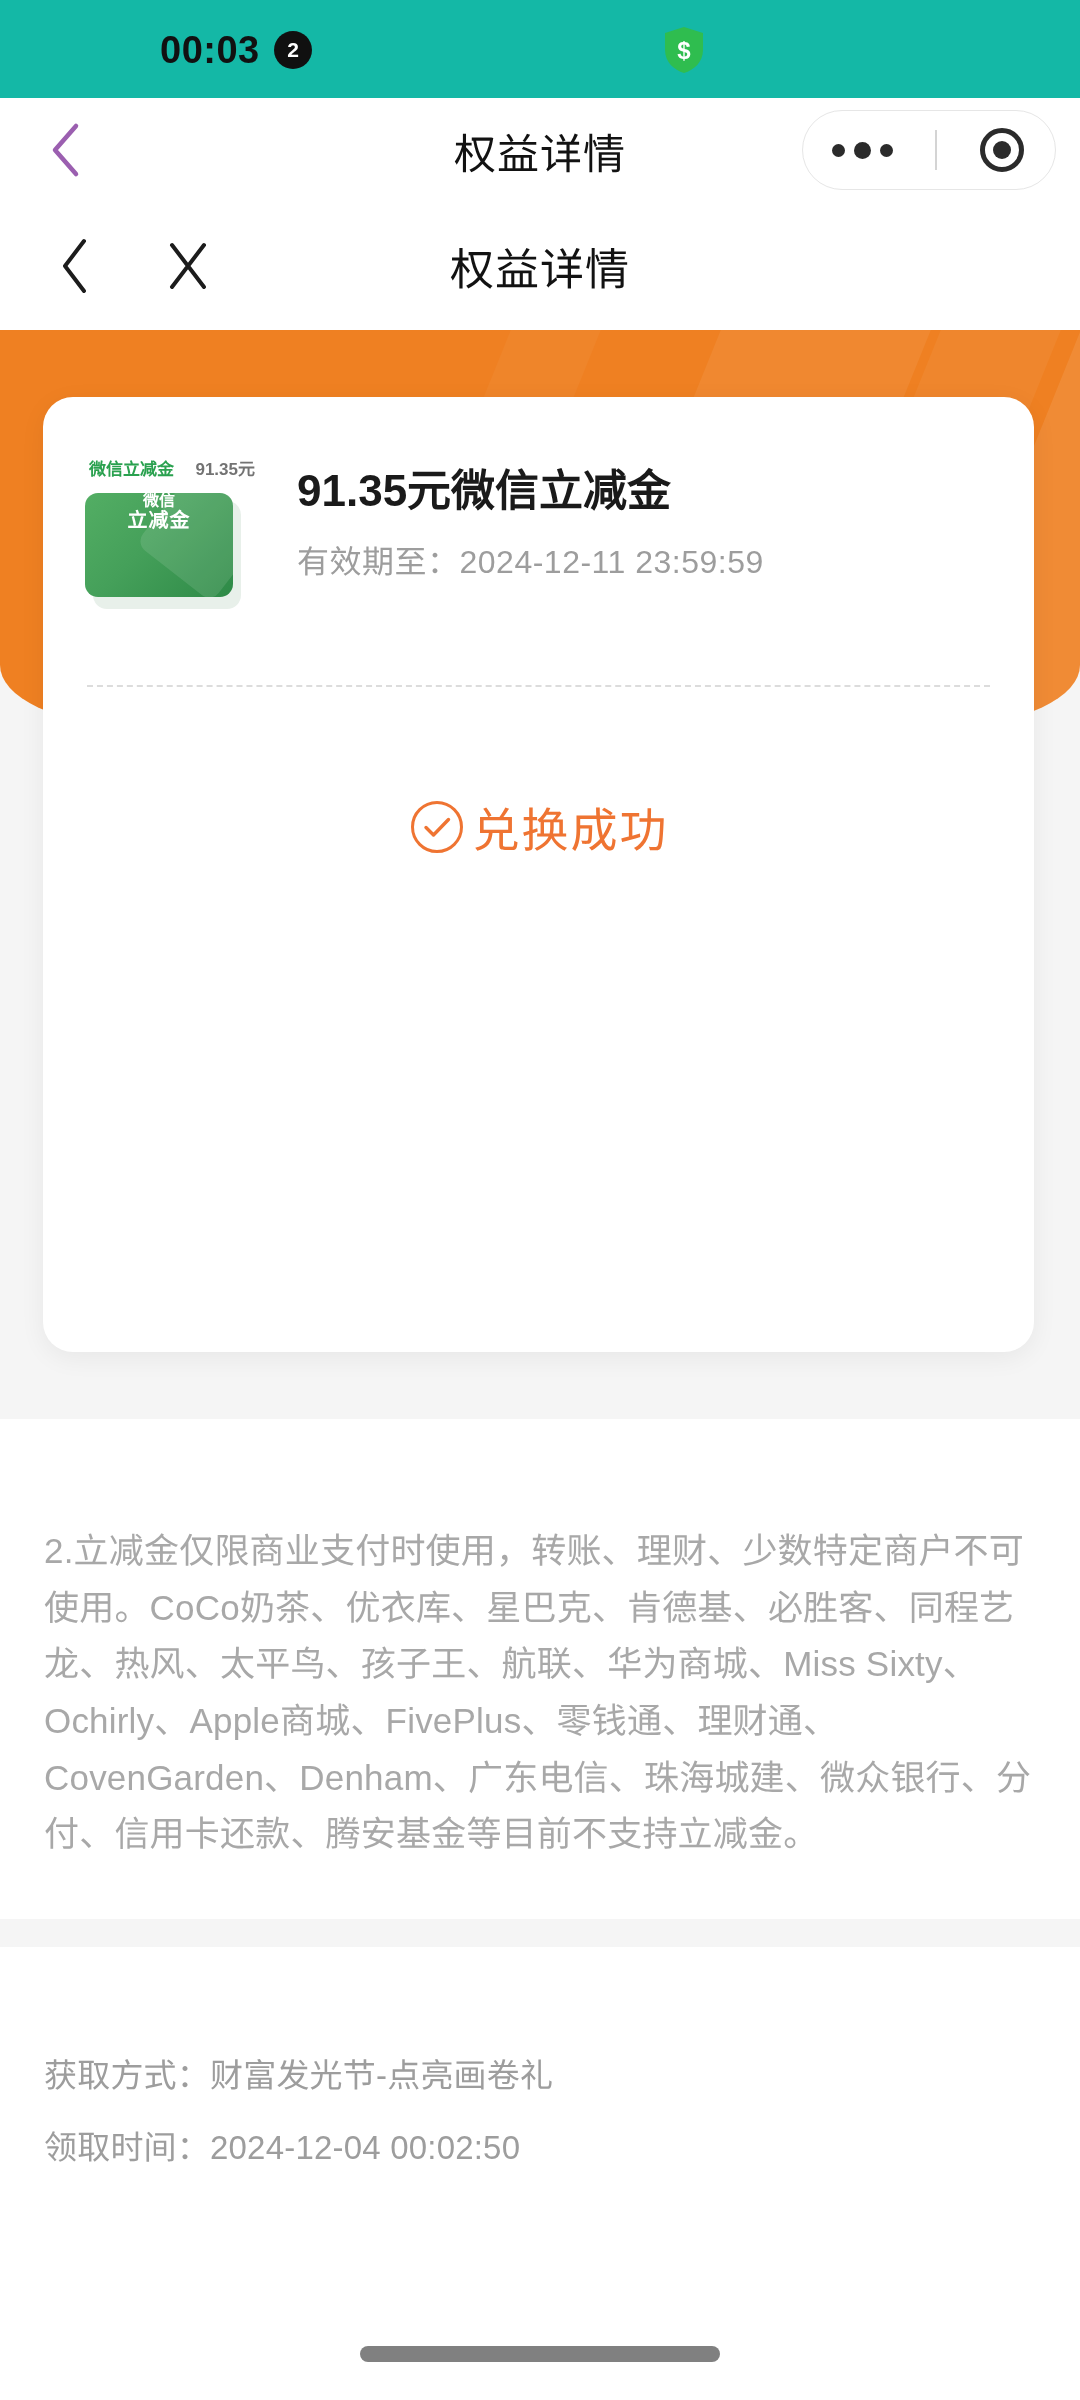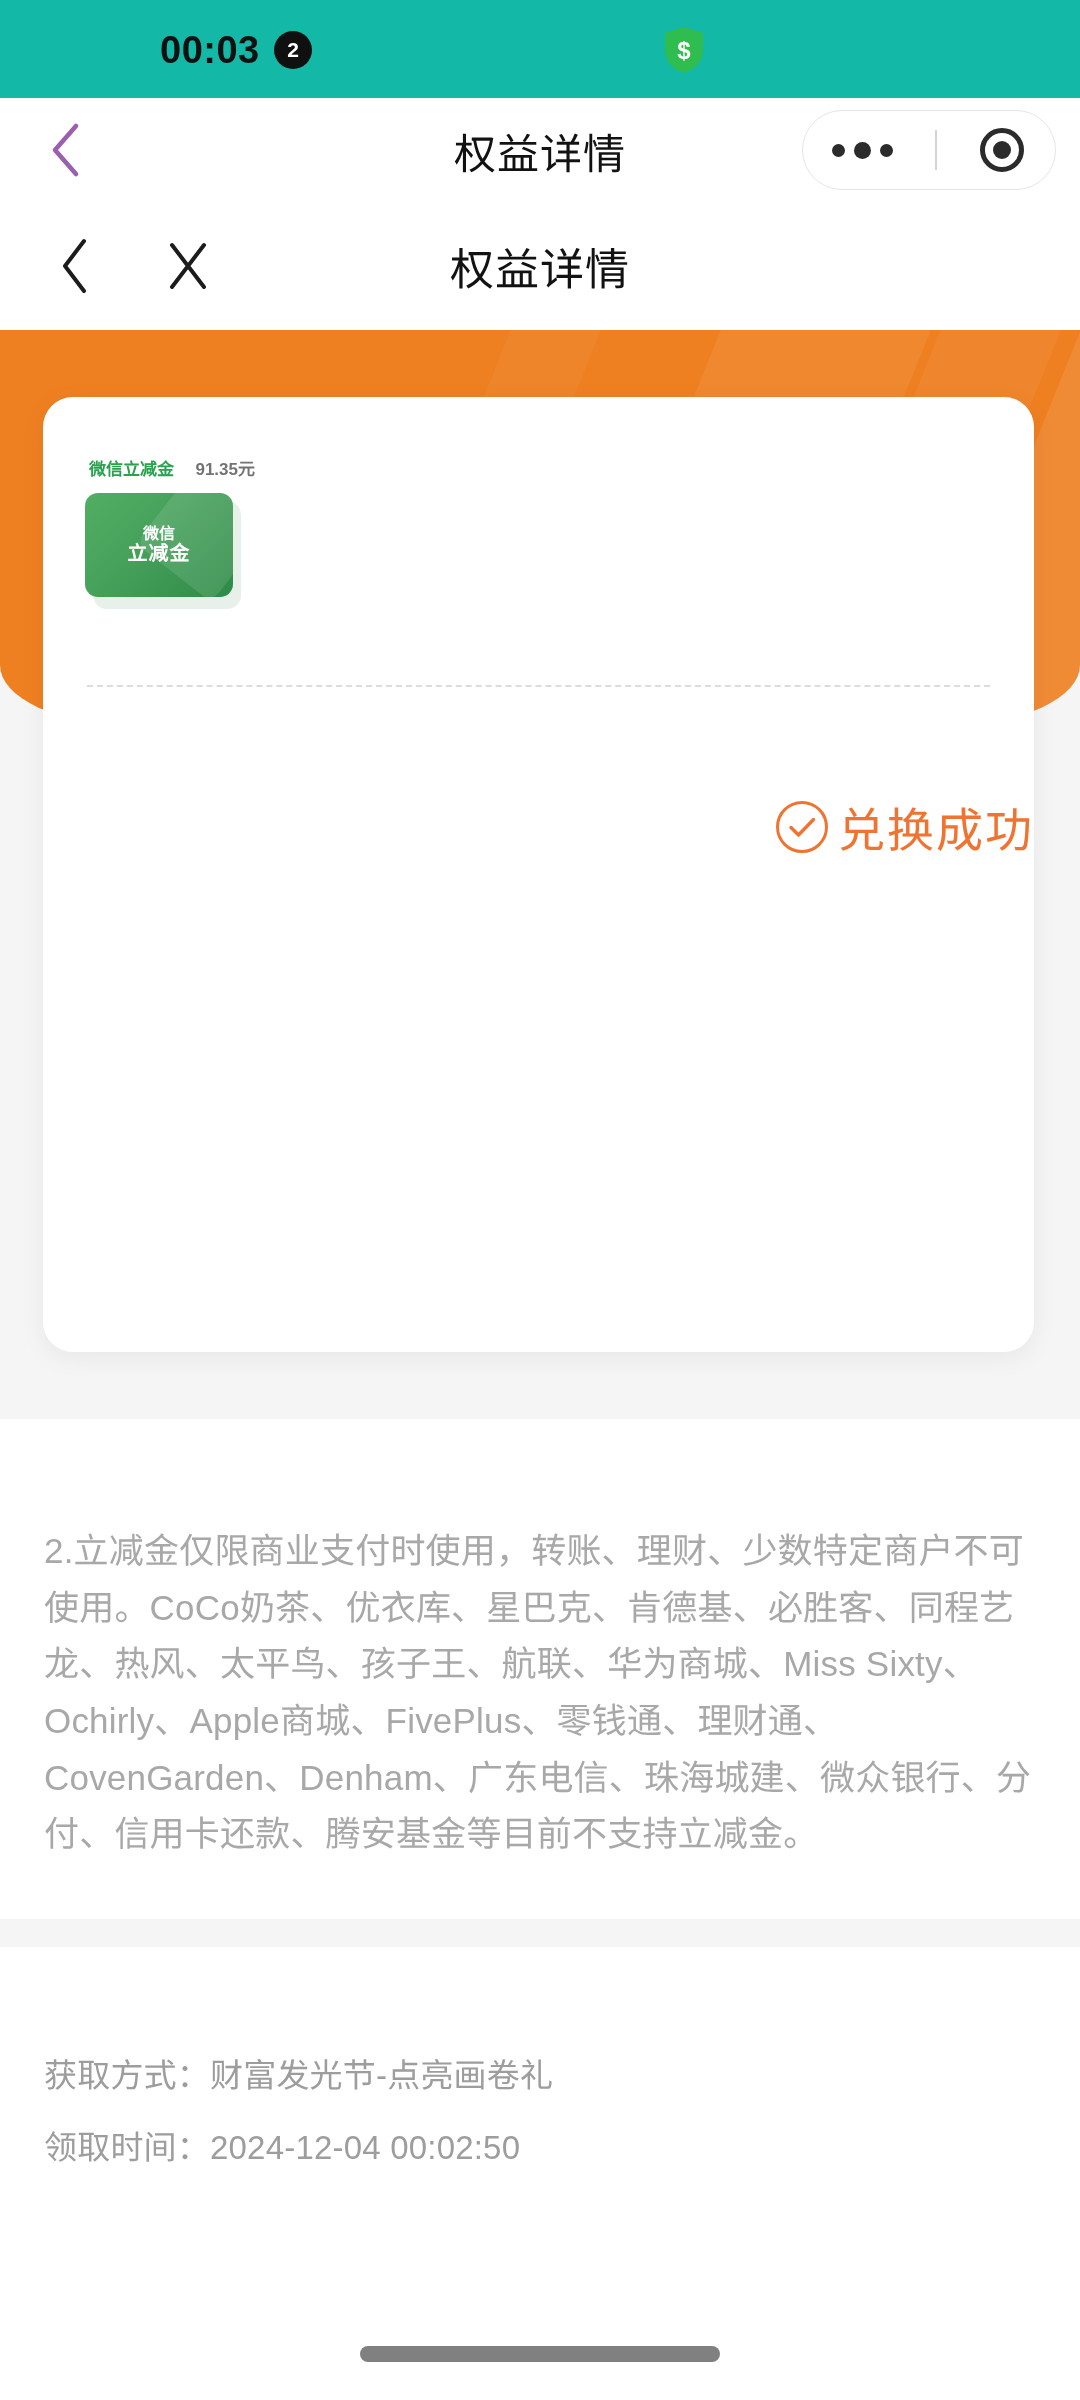--- a/index.html
+++ b/index.html
@@ -265,21 +265,20 @@
     position: absolute;
     left: 0; top: 0;
     width: 148px;
     height: 104px;
     border-radius: 13px;
     background: linear-gradient(135deg, #53ae64 0%, #45a05a 45%, #2e8a47 100%);
     overflow: hidden;
     display: flex;
     flex-direction: column;
     align-items: center;
-    justify-content: center;
   }
   .vt-card::before {
     content: "";
     position: absolute;
     right: -18px; top: -6px;
     width: 96px; height: 96px;
     background: rgba(255,255,255,0.11);
     transform: rotate(38deg);
     border-radius: 12px;
   }
@@ -304,21 +303,21 @@
     color: #9d9d9d;
     letter-spacing: 0.5px;
   }
   .voucher-divider {
     margin: 58px 44px 0 44px;
     border-top: 2px dashed #dcdcdc;
   }
   .voucher-status {
     display: flex;
     align-items: center;
-    justify-content: flex-end;
+    justify-content: center;
     gap: 8px;
     margin-top: 105px;
   }
   .status-check {
     width: 56px;
     height: 56px;
     flex: 0 0 56px;
   }
   .status-text {
     font-size: 47px;
@@ -440,20 +439,26 @@
         </div>
         <div class="vt-card-wrap">
           <div class="vt-card-shadow"></div>
           <div class="vt-card">
             <span class="vt-c1">微信</span>
             <span class="vt-c2">立减金</span>
           </div>
         </div>
       </div>
 
+      <div class="voucher-text">
+        <div class="voucher-title">91.35元微信立减金</div>
+        <div class="voucher-expiry">
+          <span>有效期至：</span><span>2024-12-11 23:59:59</span>
+        </div>
+      </div>
     </div>
 
     <div class="voucher-divider"></div>
 
     <div class="voucher-status">
       <svg class="status-check" viewBox="0 0 56 56">
         <circle cx="28" cy="28" r="24.5" fill="none" stroke="#ef7432" stroke-width="3"></circle>
         <path d="M17 28.5 L24.5 36 L39.5 20.5" fill="none" stroke="#ef7432" stroke-width="3.4" stroke-linecap="round" stroke-linejoin="round"></path>
       </svg>
       <span class="status-text">兑换成功</span>

